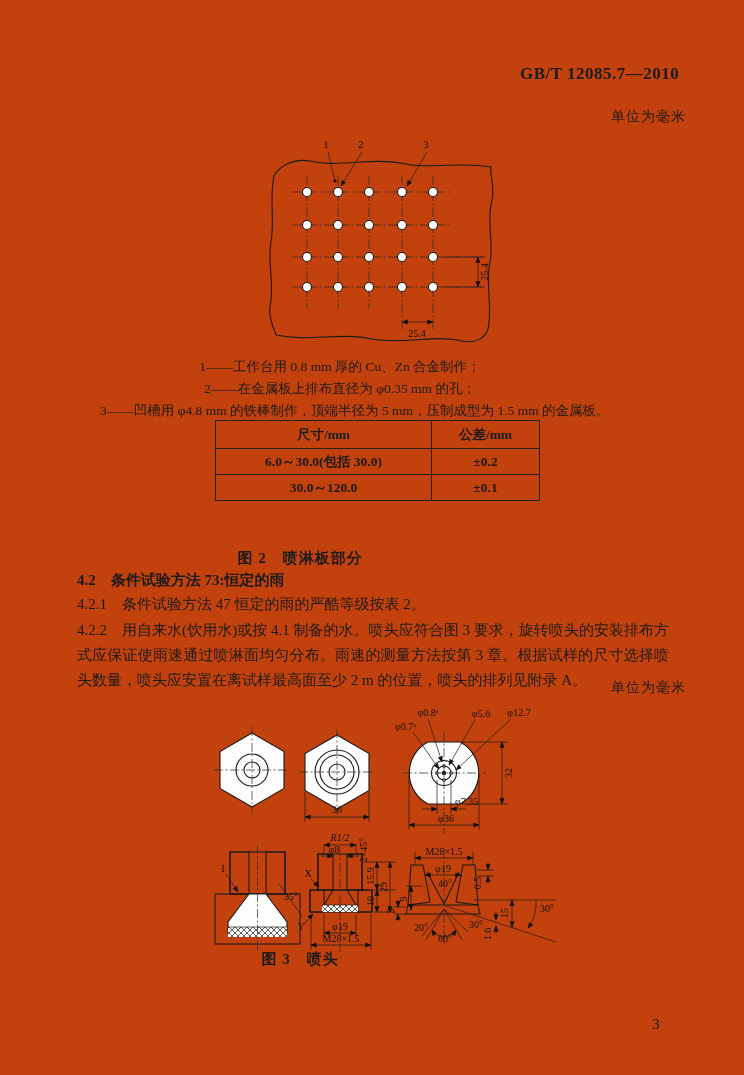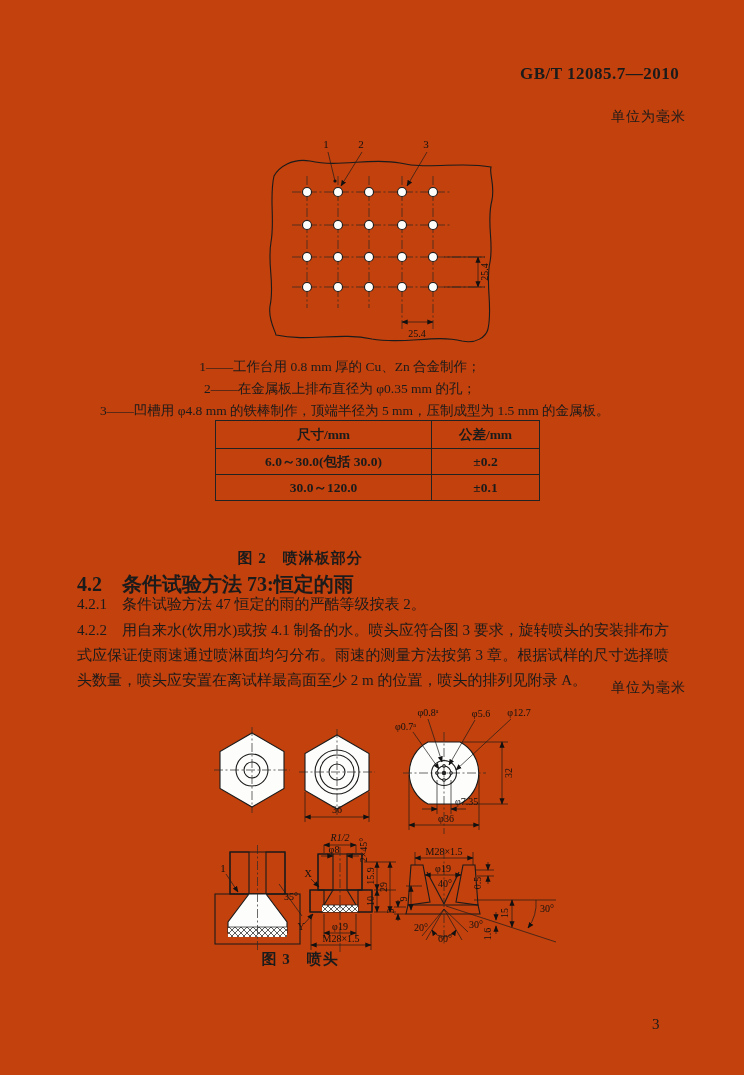--- a/index.html
+++ b/index.html
@@ -18,21 +18,21 @@
     position:absolute;left:215px;top:420px;width:325px;
     border-collapse:collapse;font-size:13.5px;
   }
   table.tol th,table.tol td{
     border:1px solid #222;text-align:center;padding:0;height:25px;font-weight:bold;
   }
   table.tol th{height:27px;}
   table.tol{border:1.5px solid #111;}
   .caption{left:0;top:549px;width:600px;text-align:center;font-size:15px;font-weight:bold;letter-spacing:1px;}
   .caption3{top:950px;}
-  .h42{left:77px;top:571px;font-size:20px;font-weight:bold;}
+  .h42{left:77px;top:571px;font-size:15px;font-weight:bold;}
   .p421{left:77px;top:595px;font-size:15px;}
   .p422{left:77px;top:618px;width:592px;font-size:15px;line-height:25px;text-align:justify;}
   .pagenum{left:652px;top:1016px;font-size:15px;}
   .fig2{left:248px;top:136px;}
   .fig3{left:178px;top:702px;}
   svg{display:block;}
   svg line,svg path,svg circle,svg polygon,svg rect{vector-effect:non-scaling-stroke;}
   .ln{stroke:#1b1b1b;stroke-width:1.1;fill:none;}
   .thin{stroke:#1b1b1b;stroke-width:.7;fill:none;}
   .cl{stroke:#2a2a2a;stroke-width:.7;fill:none;stroke-dasharray:9 2.5 2 2.5;}

